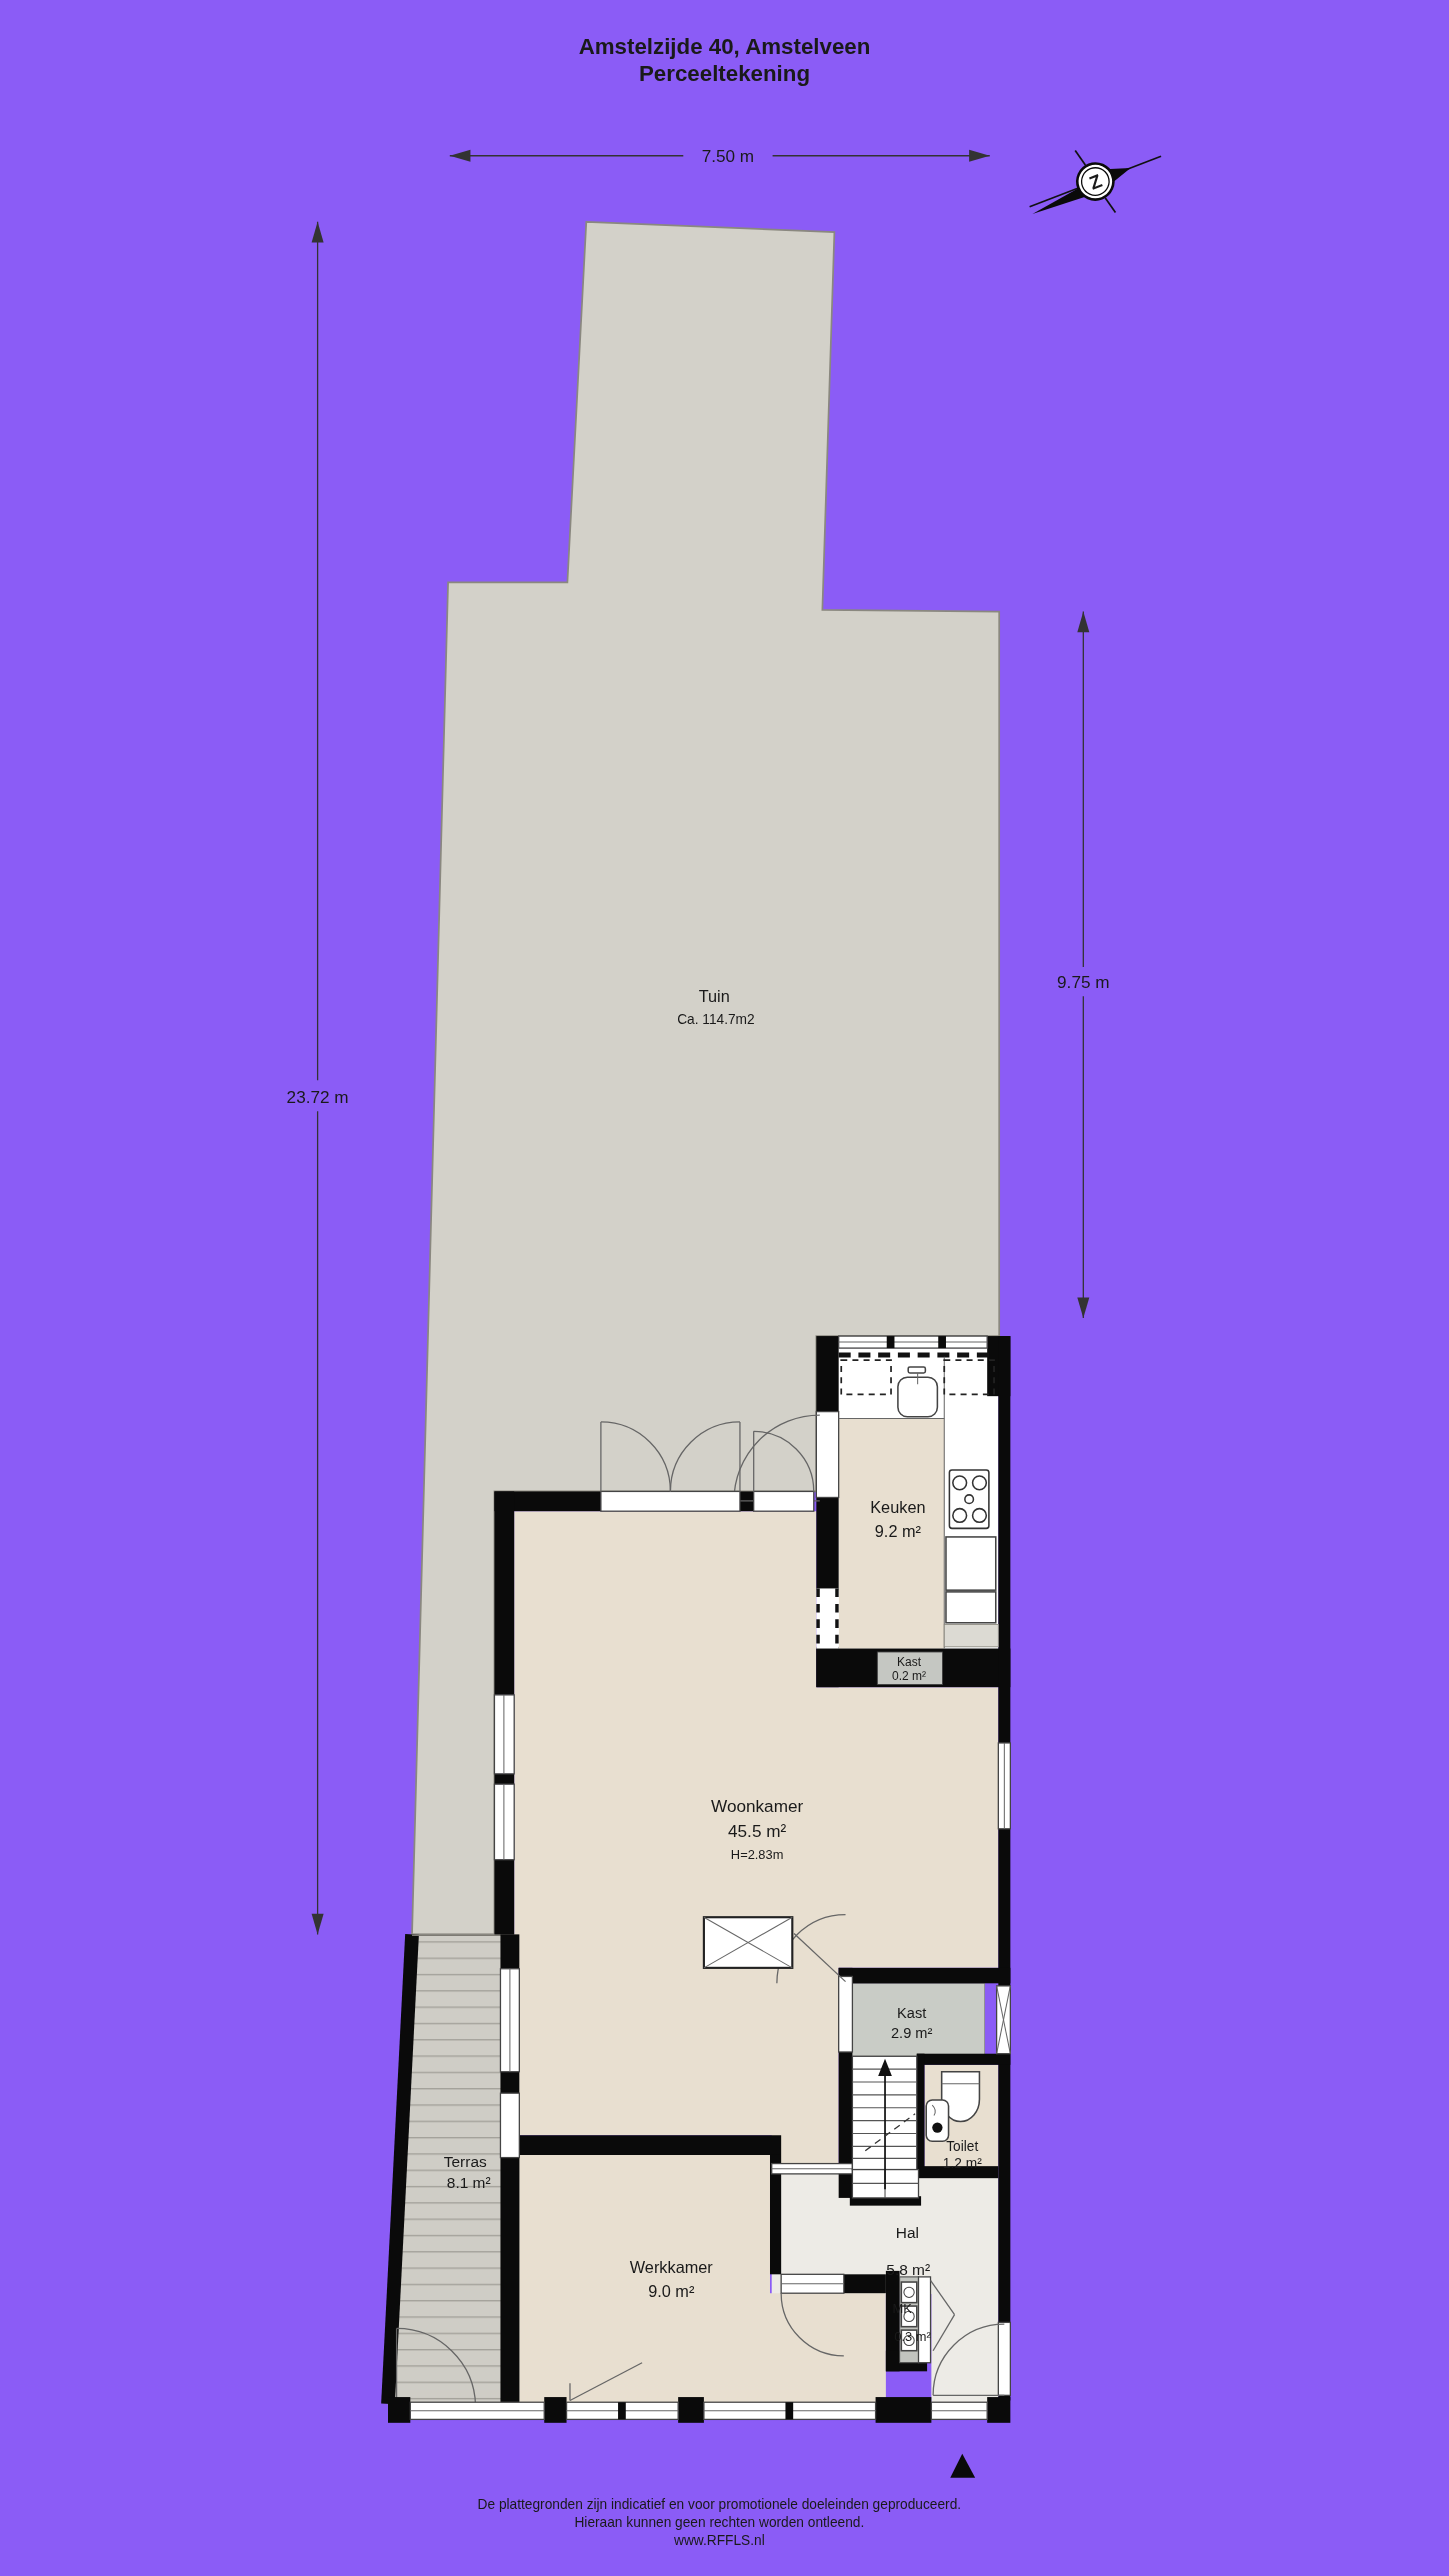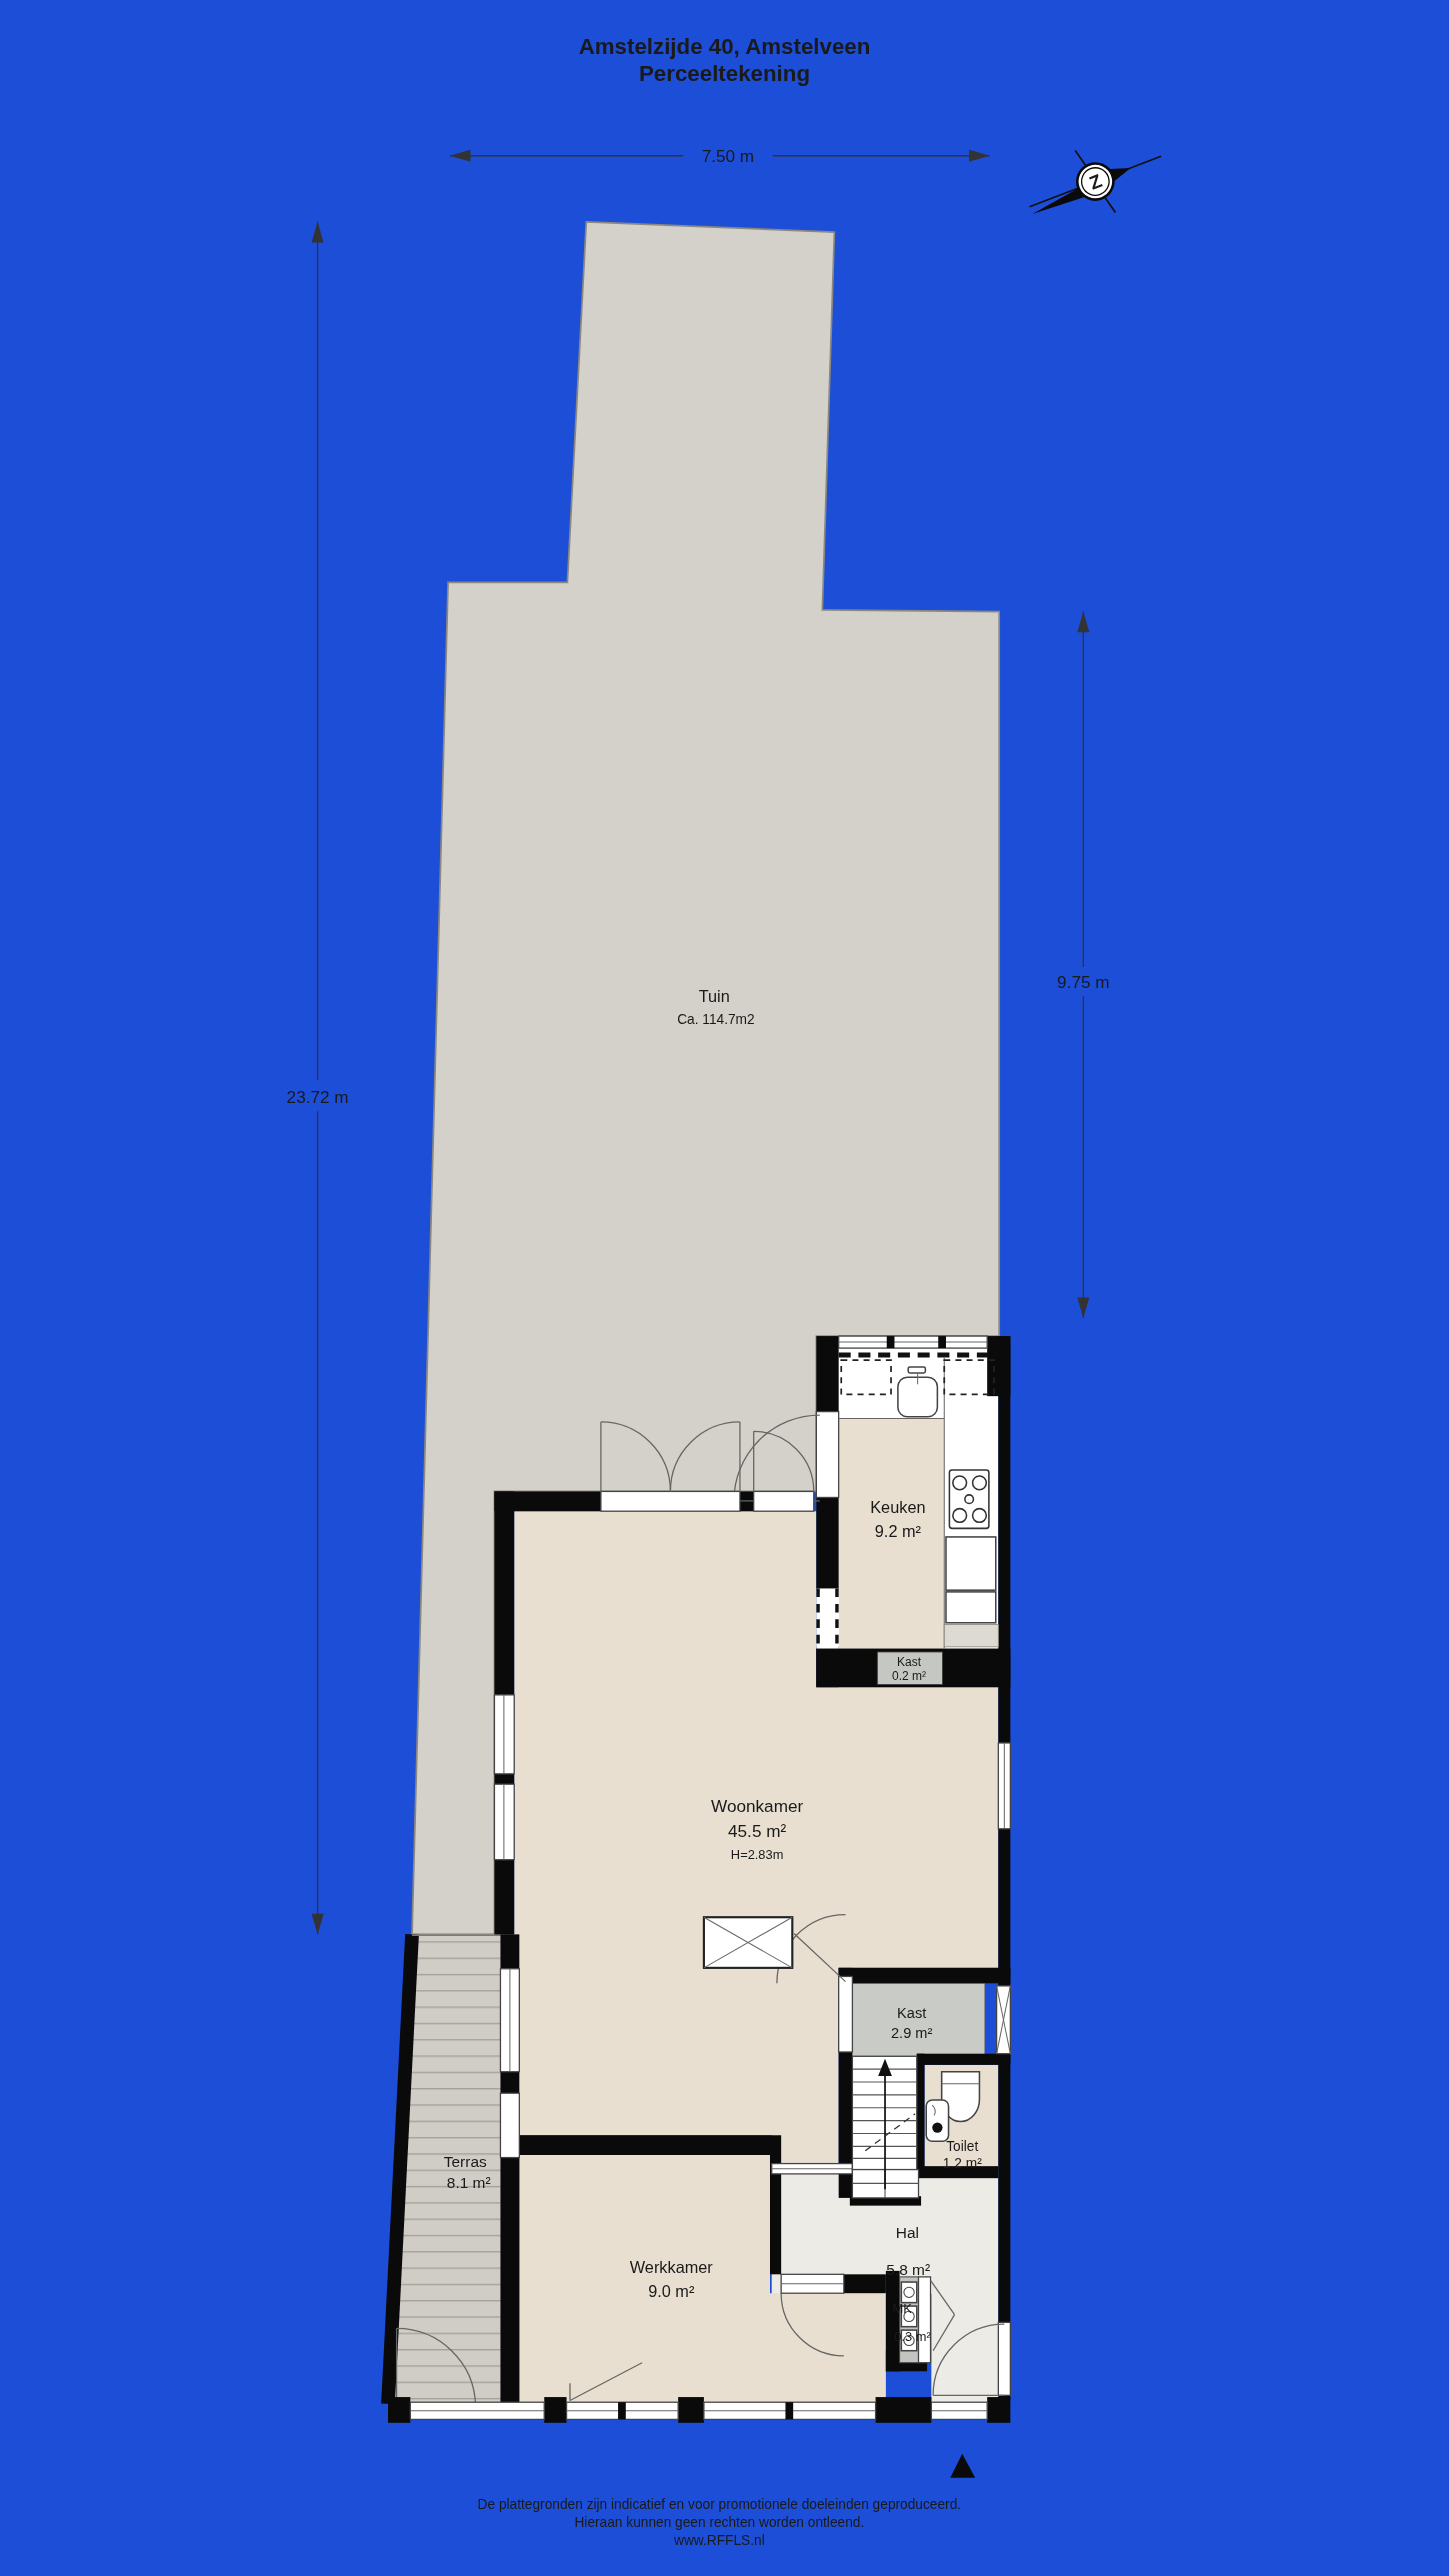--- a/index.html
+++ b/index.html
@@ -1,16 +1,16 @@
 <!DOCTYPE html>
 <html style="font-size:13.7px"><head>
 <meta charset="utf-8">
 <style>
   html,body{margin:0;padding:0;background:#ffffff;}
-  .page{position:relative;width:1449px;height:2576px;background:#1d4ed8;overflow:hidden;}
+  .page{position:relative;width:1449px;height:2576px;background:#8b5cf6;overflow:hidden;}
   svg{position:absolute;left:0;top:0;}
   text{font-family:"Liberation Sans","DejaVu Sans",sans-serif;fill:#1a1a1a;}
   .ttl{font-size:26px;font-weight:700;}
   .f20{font-size:20px;}
   .f19{font-size:19px;}
   .f18{font-size:18px;}
   .f17{font-size:17px;}
   .f16{font-size:16px;}
   .f15{font-size:15px;}
   .f14{font-size:14px;}

